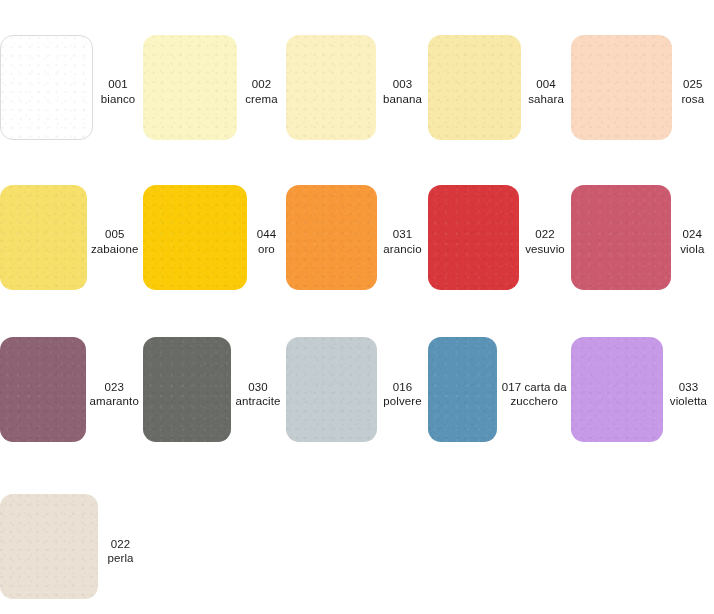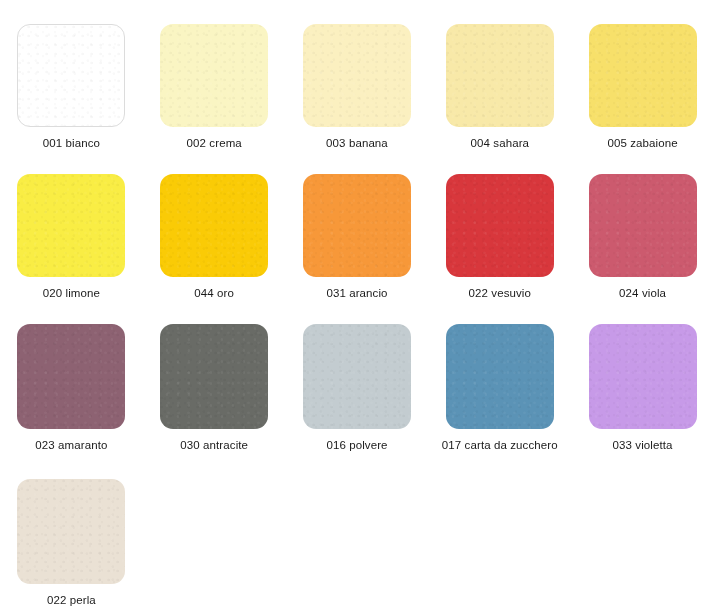--- a/index.html
+++ b/index.html
@@ -16,21 +16,21 @@
     overflow: hidden;
   }
   .swatch-grid {
     width: 714px;
     display: grid;
     grid-template-columns: repeat(5, 142.8px);
     grid-template-rows: 150px 150px 155px 159px;
   }
   .swatch-cell {
     display: flex;
-    flex-direction: column;
+    flex-direction: row;
     align-items: center;
     padding-top: 24px;
   }
   .swatch-chip {
     width: 108px;
     height: 105px;
     border-radius: 13px;
     position: relative;
     background-repeat: repeat;
     background-size: 26px 26px;
@@ -77,26 +77,26 @@
     </div>
     <div class="swatch-cell">
       <div class="swatch-chip" style="background-color: rgb(251, 240, 192);"></div>
       <div class="swatch-label">003 banana</div>
     </div>
     <div class="swatch-cell">
       <div class="swatch-chip" style="background-color: rgb(248, 233, 168);"></div>
       <div class="swatch-label">004 sahara</div>
     </div>
     <div class="swatch-cell">
+      <div class="swatch-chip" style="background-color: rgb(250, 217, 192);"></div>
+      <div class="swatch-label">025 rosa</div>
+    </div>
+    <div class="swatch-cell">
       <div class="swatch-chip" style="background-color: rgb(247, 224, 106);"></div>
       <div class="swatch-label">005 zabaione</div>
-    </div>
-    <div class="swatch-cell">
-      <div class="swatch-chip" style="background-color: rgb(249, 237, 68);"></div>
-      <div class="swatch-label">020 limone</div>
     </div>
     <div class="swatch-cell">
       <div class="swatch-chip" style="background-color: rgb(250, 203, 6);"></div>
       <div class="swatch-label">044 oro</div>
     </div>
     <div class="swatch-cell">
       <div class="swatch-chip" style="background-color: rgb(247, 152, 57);"></div>
       <div class="swatch-label">031 arancio</div>
     </div>
     <div class="swatch-cell">

